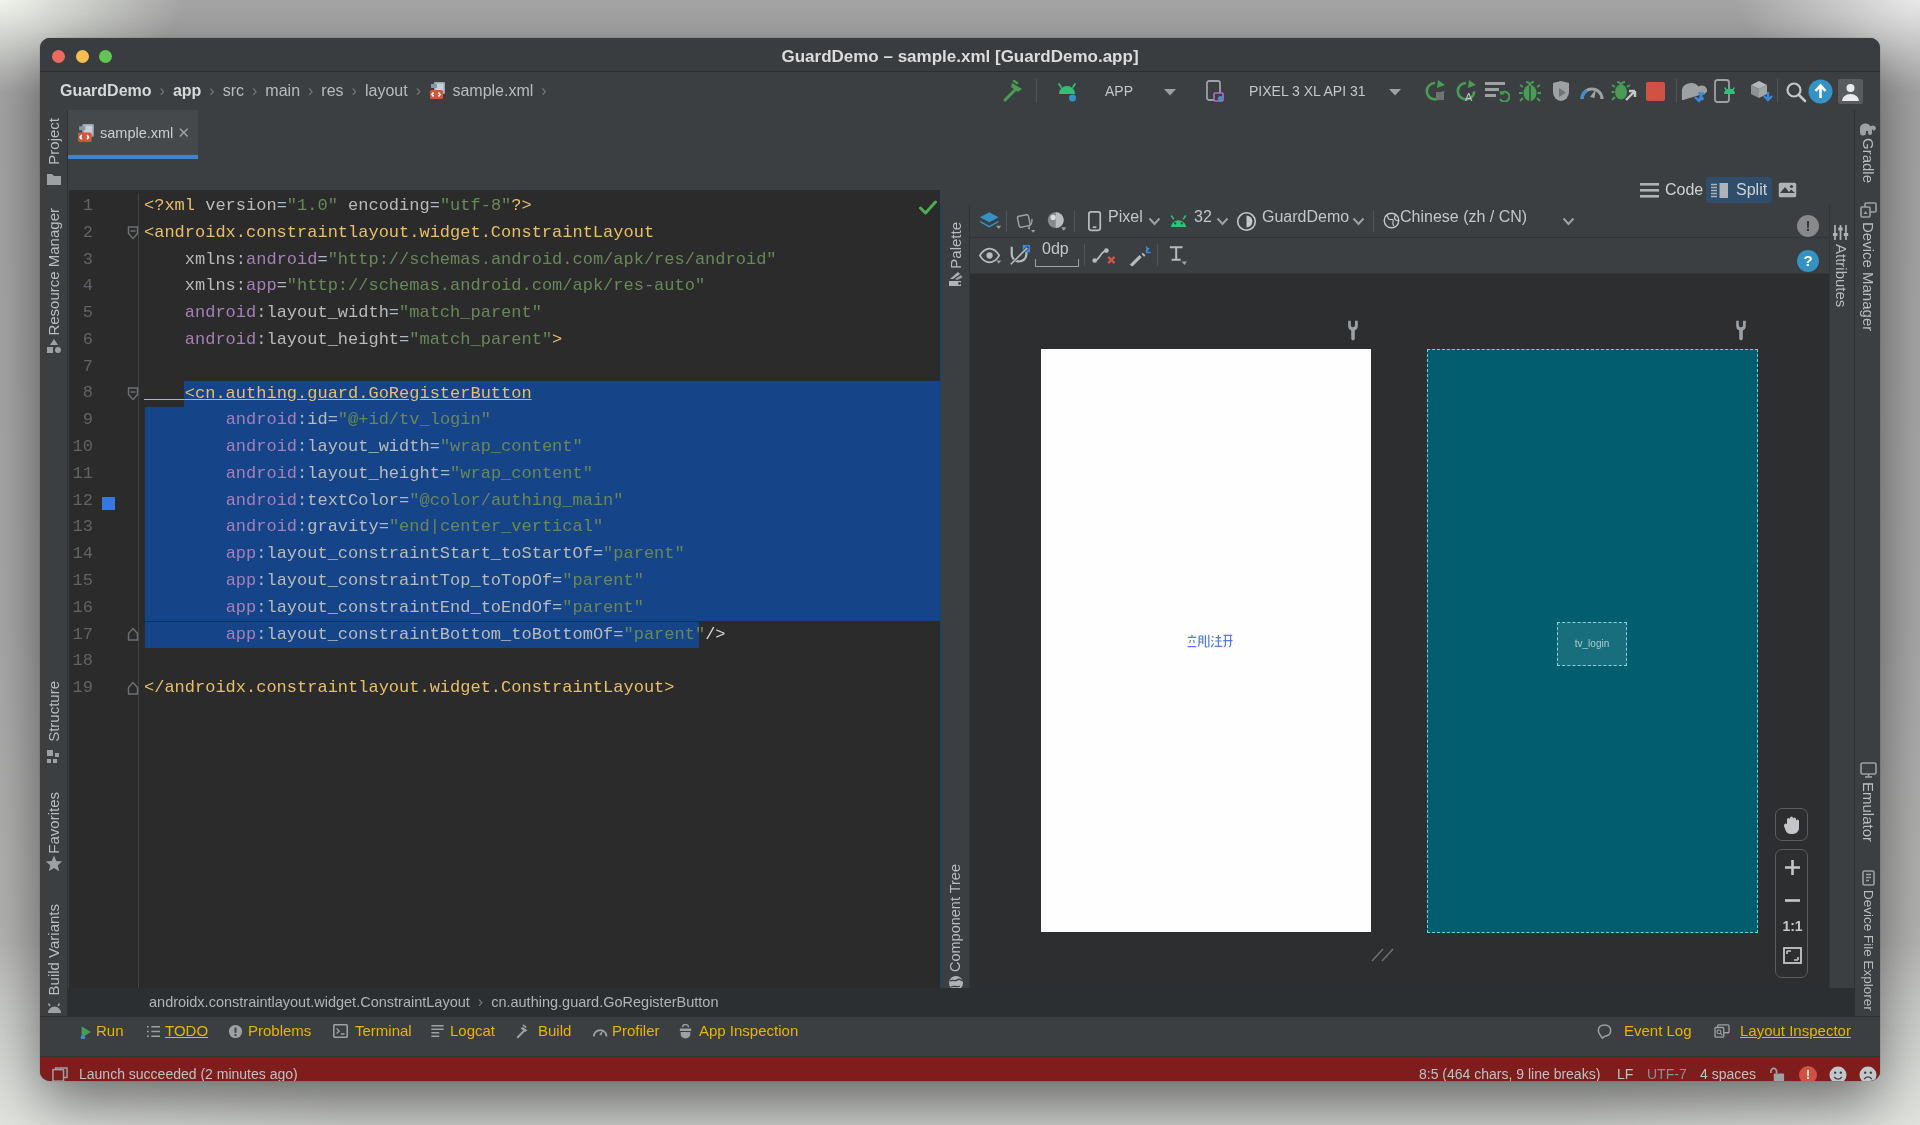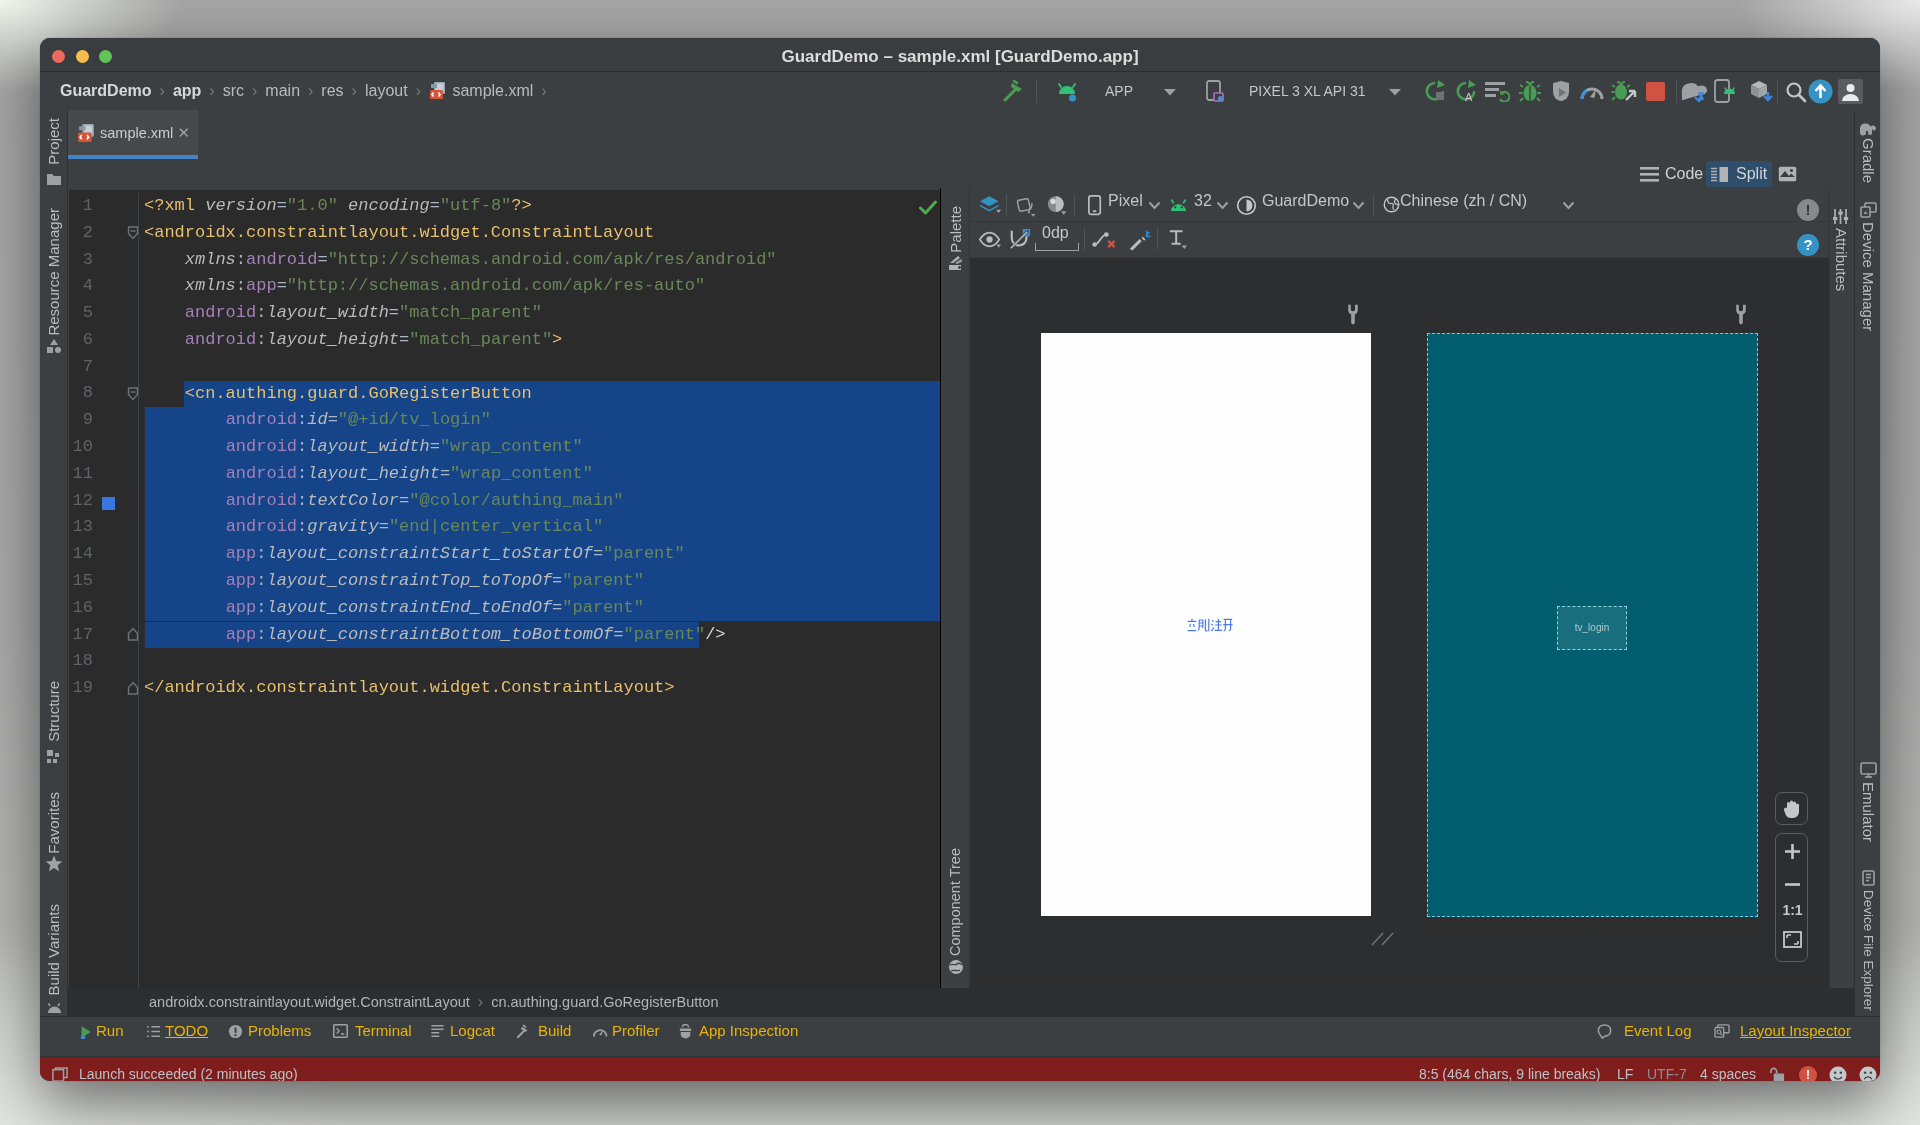--- a/index.html
+++ b/index.html
@@ -40,23 +40,23 @@
   #edcol { position:absolute; left:29px; top:0; width:871px; height:878px; background:#3c3f41; }
   #tab { position:absolute; left:-3px; top:0; width:132px; height:49px; background:#45494c; }
   #tab .underline { position:absolute; left:0; bottom:0; width:100%; height:4px; background:#4384c8; }
   #tabname { position:absolute; left:34px; top:0; height:44px; line-height:46px; color:#c9ced0; font-size:14.5px; }
   #tabx { position:absolute; right:8px; top:0; height:44px; line-height:46px; color:#9da2a4; font-size:15px; }
   #edcontent { position:absolute; left:0; top:80px; width:871px; height:798px; background:#2b2b2b; overflow:hidden; }
   .sel { position:absolute; background:#154588; }
   .gut { position:absolute; width:24px; text-align:right; color:#606366; font:17px "Liberation Mono", monospace; line-height:26.78px; }
   #gutline { position:absolute; left:69px; top:0; width:1px; height:100%; background:#404446; }
   .cl { position:absolute; left:75px; white-space:pre; font:500 17px "Liberation Mono", monospace; line-height:26.78px; color:#a9b7c6; }
-  .tg { color:#e8bf6a; } .at { color:#bababa;font-style:italic; } .ns { color:#a57fb8; } .st { color:#6a8759; } .pl { color:#d6d6d6; }
+  .tg { color:#e8bf6a; } .at { color:#bababa; } .ns { color:#a57fb8; } .st { color:#6a8759; } .pl { color:#d6d6d6; }
   
-  #design { position:absolute; left:900px; top:0; width:914px; height:878px; background:#000000; }
+  #design { position:absolute; left:900px; top:16px; width:914px; height:878px; background:#0c4a6e; }
   #dtopbar { position:absolute; left:0; top:0; width:914px; height:78px; background:#3c3f41; }
   #palstrip { position:absolute; left:1px; top:78px; width:29px; height:800px; background:#3c3f41; border-right:1px solid #333638; }
   #dtool1 { position:absolute; left:30px; top:78px; width:859px; height:34px; background:#3c3f41; border-bottom:1px solid #333638; }
   #dtool2 { position:absolute; left:30px; top:112px; width:859px; height:36px; background:#3c3f41; border-bottom:1px solid #333638; }
   #attrstrip { position:absolute; left:889px; top:78px; width:25px; height:800px; background:#3c3f41; border-left:1px solid #333638; }
   #canvas { position:absolute; left:30px; top:148px; width:859px; height:730px; background:#2d2e30; }
   #phoneW { position:absolute; left:71px; top:75px; width:330px; height:583px; background:#fefefe; }
   #phoneT { position:absolute; left:457px; top:75px; width:331px; height:584px; background:#025e6f; outline:1px dashed #6fcfdd; outline-offset:-1px; }
   #tvlogin { position:absolute; left:130px; top:273px; width:70px; height:44px; background:#196e7e; border:1px dashed #88d3dc; color:#a8cbd0; font-size:10px; text-align:center; line-height:42px; }
   .dtxt { color:#c2c7c9; font-size:16px; }
@@ -219,21 +219,21 @@
             </svg>
             <svg class="ico" style="left:57px;top:487.5px;" width="14" height="15" viewBox="0 0 14 15">
               <path d="M2.5 13 h9 V6.5 L7 1.5 L2.5 6.5 Z" fill="none" stroke="#6e7275" stroke-width="1.4"></path>
             </svg>
         <div class="cl" style="top:0;"><span class="tg">&lt;?xml </span><span class="at">version</span>=<span class="st">"1.0"</span> <span class="at">encoding</span>=<span class="st">"utf-8"</span><span class="tg">?&gt;</span></div>
         <div class="cl" style="top:26.8px;"><span class="tg">&lt;androidx.constraintlayout.widget.ConstraintLayout</span></div>
         <div class="cl" style="top:53.6px;">    <span class="at">xmlns</span>:<span class="ns">android</span>=<span class="st">"http://schemas.android.com/apk/res/android"</span></div>
         <div class="cl" style="top:80.3px;">    <span class="at">xmlns</span>:<span class="ns">app</span>=<span class="st">"http://schemas.android.com/apk/res-auto"</span></div>
         <div class="cl" style="top:107.1px;">    <span class="ns">android</span>:<span class="at">layout_width</span>=<span class="st">"match_parent"</span></div>
         <div class="cl" style="top:133.9px;">    <span class="ns">android</span>:<span class="at">layout_height</span>=<span class="st">"match_parent"</span><span class="tg">&gt;</span></div>
-        <div class="cl" style="top:187.5px;">    <span class="tg">&lt;cn.authing.guard.GoRegisterButton</span></div>
+        <div class="cl" style="top:187.5px;text-decoration:underline;">    <span class="tg">&lt;cn.authing.guard.GoRegisterButton</span></div>
         <div class="cl" style="top:214.3px;">        <span class="ns">android</span>:<span class="at">id</span>=<span class="st">"@+id/tv_login"</span></div>
         <div class="cl" style="top:241.0px;">        <span class="ns">android</span>:<span class="at">layout_width</span>=<span class="st">"wrap_content"</span></div>
         <div class="cl" style="top:267.8px;">        <span class="ns">android</span>:<span class="at">layout_height</span>=<span class="st">"wrap_content"</span></div>
         <div class="cl" style="top:294.6px;">        <span class="ns">android</span>:<span class="at">textColor</span>=<span class="st">"@color/authing_main"</span></div>
         <div class="cl" style="top:321.4px;">        <span class="ns">android</span>:<span class="at">gravity</span>=<span class="st">"end|center_vertical"</span></div>
         <div class="cl" style="top:348.1px;">        <span class="ns">app</span>:<span class="at">layout_constraintStart_toStartOf</span>=<span class="st">"parent"</span></div>
         <div class="cl" style="top:374.9px;">        <span class="ns">app</span>:<span class="at">layout_constraintTop_toTopOf</span>=<span class="st">"parent"</span></div>
         <div class="cl" style="top:401.7px;">        <span class="ns">app</span>:<span class="at">layout_constraintEnd_toEndOf</span>=<span class="st">"parent"</span></div>
         <div class="cl" style="top:428.5px;">        <span class="ns">app</span>:<span class="at">layout_constraintBottom_toBottomOf</span>=<span class="st">"parent"</span><span class="pl">/&gt;</span></div>
         <div class="cl" style="top:482.0px;"><span class="tg">&lt;/androidx.constraintlayout.widget.ConstraintLayout&gt;</span></div>

